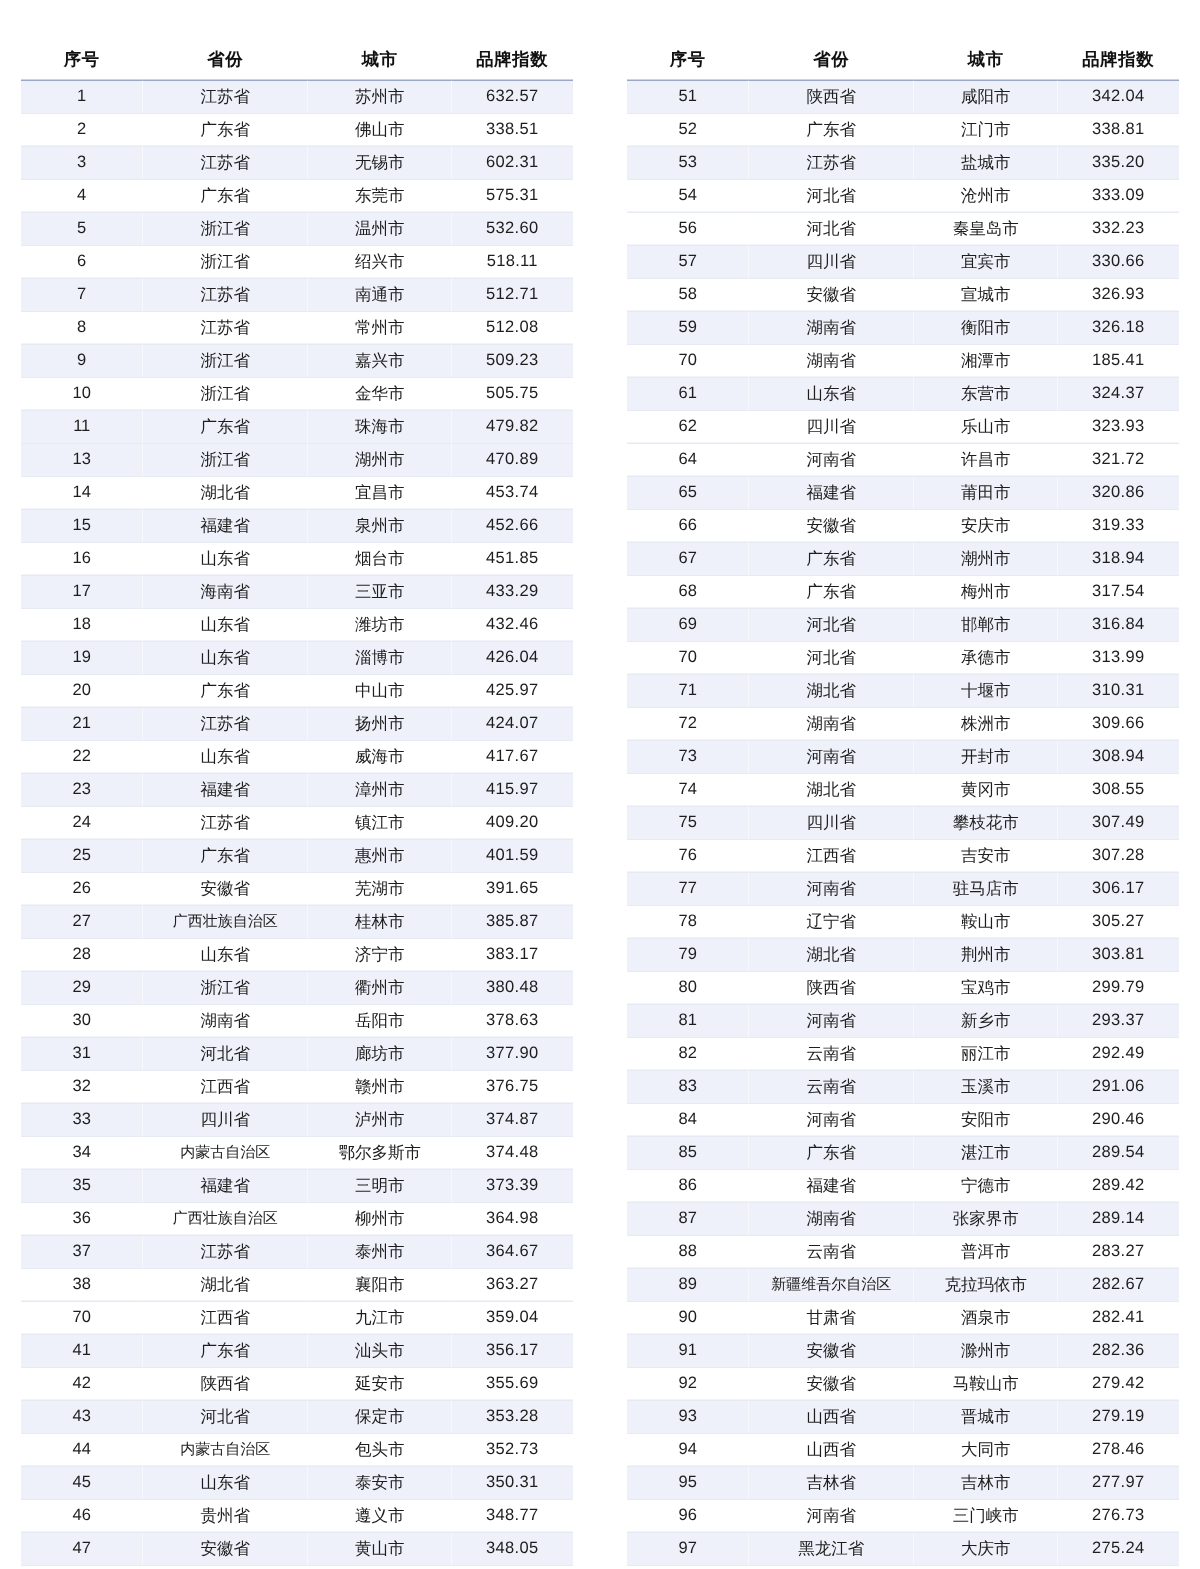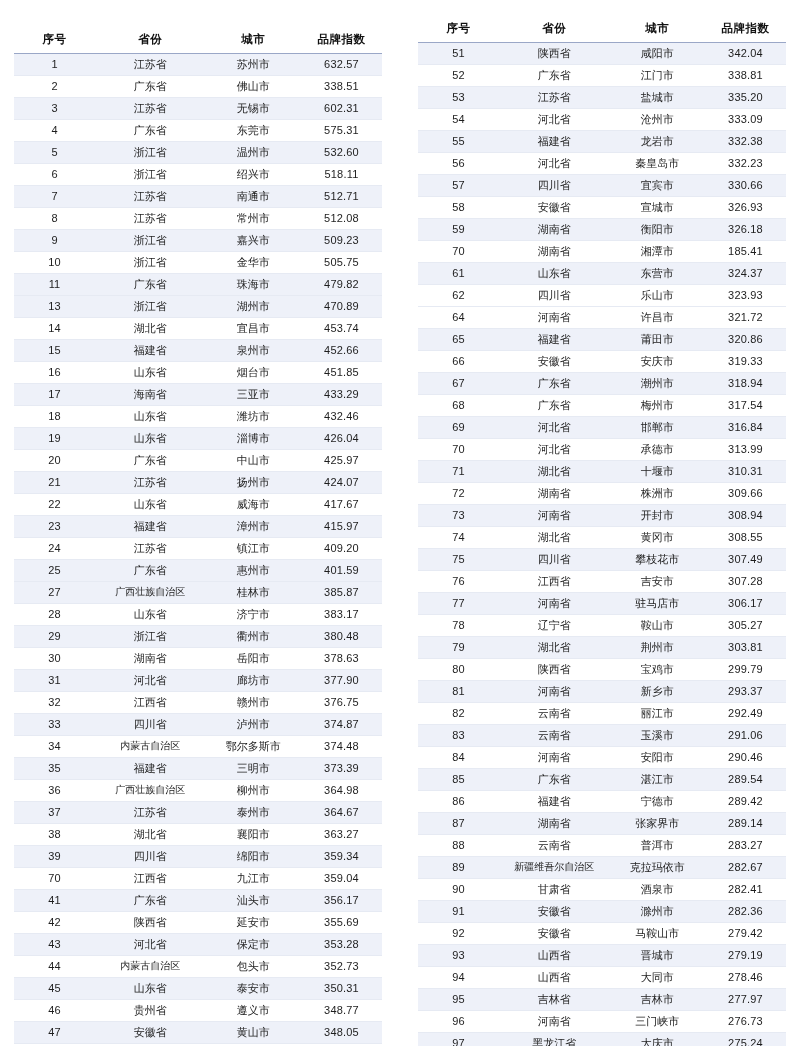--- a/index.html
+++ b/index.html
@@ -228,20 +228,26 @@
             <td>江苏省</td>
             <td>镇江市</td>
             <td class="score">409.20</td>
           </tr>
           <tr class="odd">
             <td>25</td>
             <td>广东省</td>
             <td>惠州市</td>
             <td class="score">401.59</td>
           </tr>
+          <tr class="even">
+            <td>26</td>
+            <td>安徽省</td>
+            <td>芜湖市</td>
+            <td class="score">391.65</td>
+          </tr>
           <tr class="odd">
             <td>27</td>
             <td class="prov-long">广西壮族自治区</td>
             <td>桂林市</td>
             <td class="score">385.87</td>
           </tr>
           <tr class="even">
             <td>28</td>
             <td>山东省</td>
             <td>济宁市</td>
@@ -299,26 +305,20 @@
             <td>37</td>
             <td>江苏省</td>
             <td>泰州市</td>
             <td class="score">364.67</td>
           </tr>
           <tr class="even">
             <td>38</td>
             <td>湖北省</td>
             <td>襄阳市</td>
             <td class="score">363.27</td>
-          </tr>
-          <tr class="odd">
-            <td>39</td>
-            <td>四川省</td>
-            <td>绵阳市</td>
-            <td class="score">359.34</td>
           </tr>
           <tr class="even">
             <td>70</td>
             <td>江西省</td>
             <td>九江市</td>
             <td class="score">359.04</td>
           </tr>
           <tr class="odd">
             <td>41</td>
             <td>广东省</td>
@@ -399,26 +399,20 @@
             <td>江苏省</td>
             <td>盐城市</td>
             <td class="score">335.20</td>
           </tr>
           <tr class="even">
             <td>54</td>
             <td>河北省</td>
             <td>沧州市</td>
             <td class="score">333.09</td>
           </tr>
-          <tr class="odd">
-            <td>55</td>
-            <td>福建省</td>
-            <td>龙岩市</td>
-            <td class="score">332.38</td>
-          </tr>
           <tr class="even">
             <td>56</td>
             <td>河北省</td>
             <td>秦皇岛市</td>
             <td class="score">332.23</td>
           </tr>
           <tr class="odd">
             <td>57</td>
             <td>四川省</td>
             <td>宜宾市</td>

